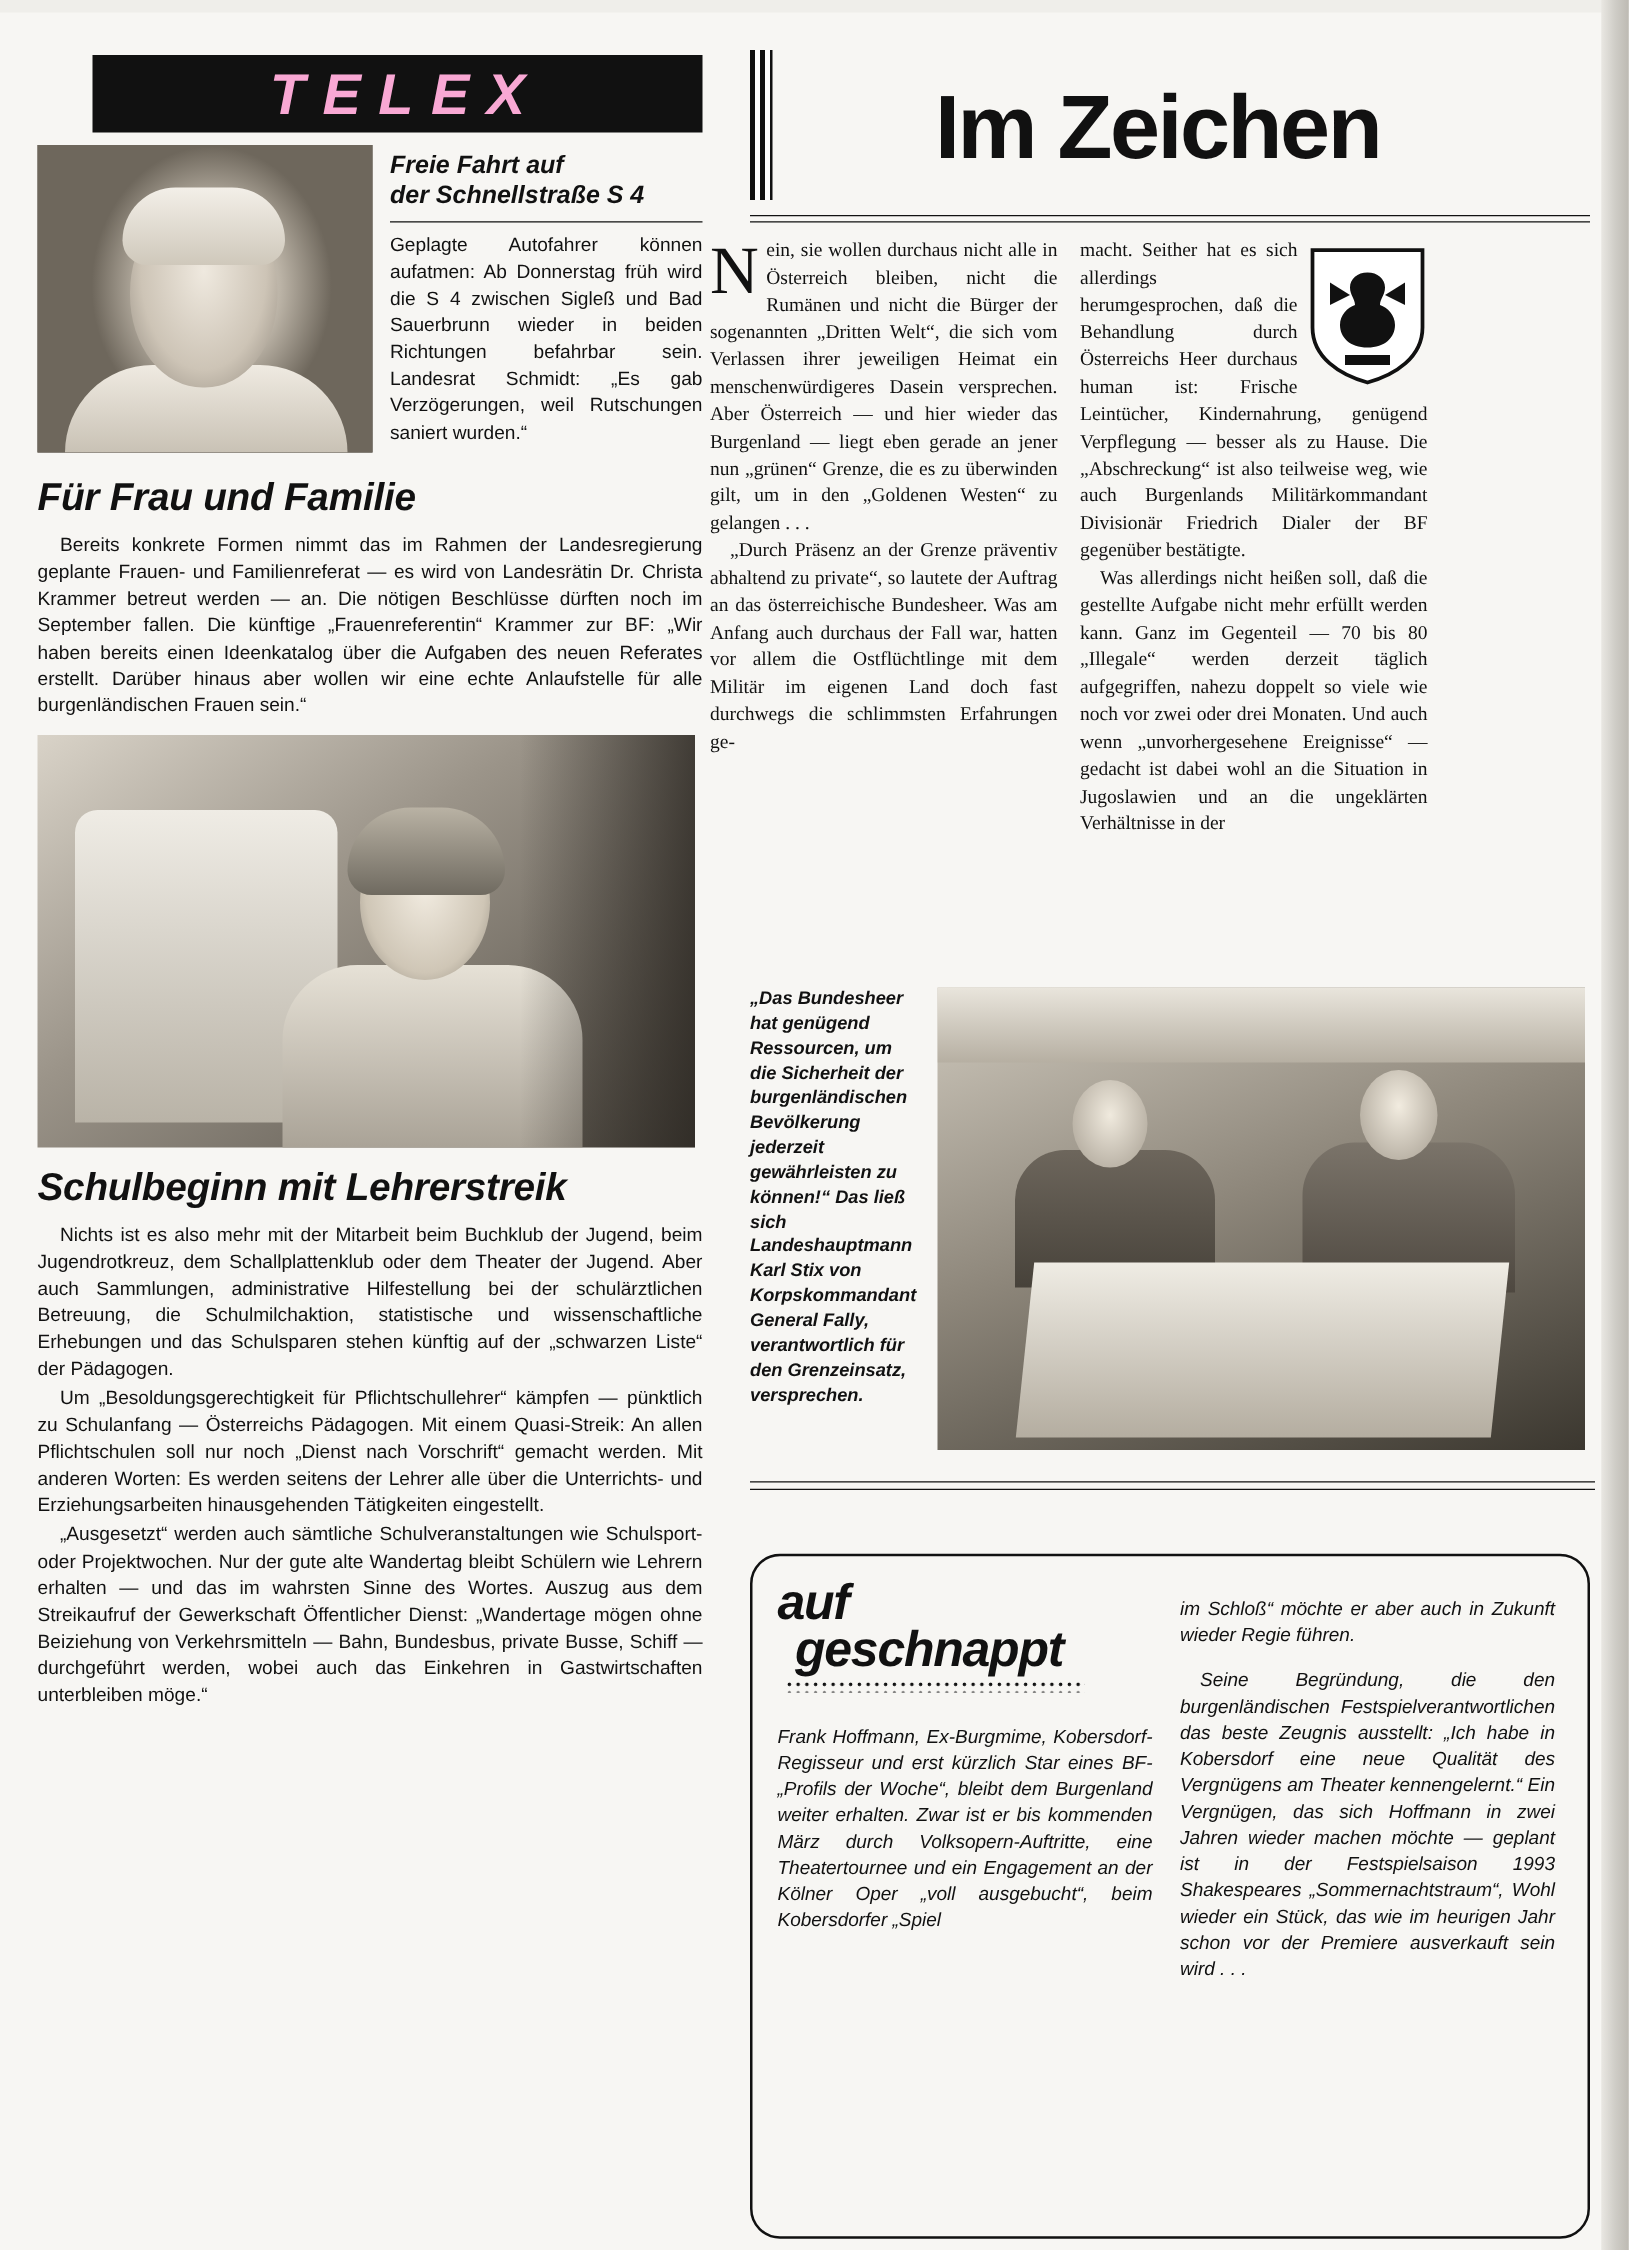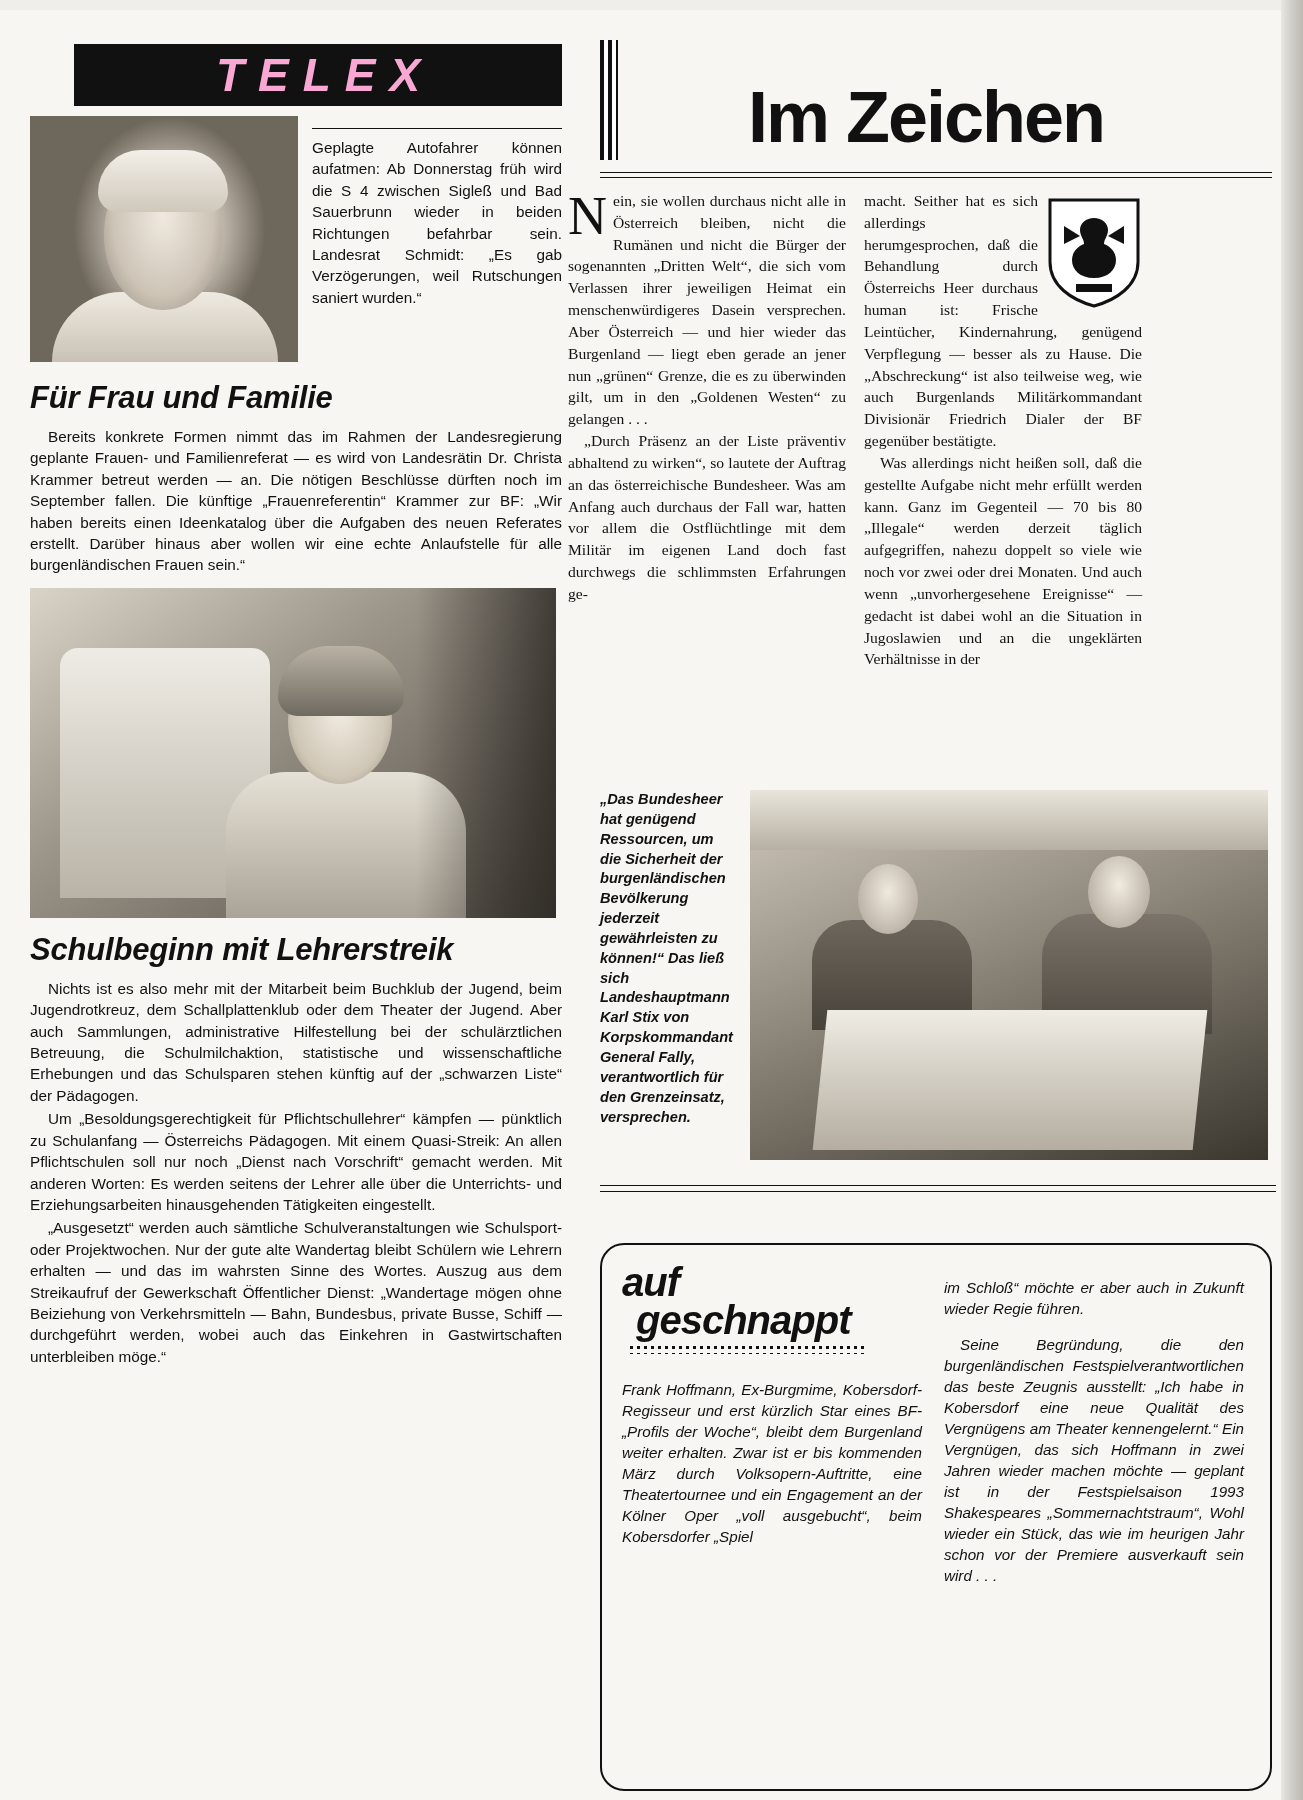--- a/index.html
+++ b/index.html
@@ -175,21 +175,21 @@
     margin: 4px 0 0 0;
   }
   .masthead-bars {
     position: absolute;
     left: 600px; top: 40px;
     width: 18px; height: 120px;
     background: repeating-linear-gradient(to right, #111 0 4px, #fff 4px 8px);
   }
   .big-title {
     position: absolute;
-    left: 748px; top: 81px;
+    left: 748px; top: 66px;
     font-size: 72px;
     font-weight: bold;
     letter-spacing: -2px;
     line-height: 1;
     color: #111;
     white-space: nowrap;
     overflow: hidden;
   }
   .rule-double {
     position: absolute;
@@ -352,20 +352,24 @@
       <span>TELEX</span>
     </div>
 
     <div class="telex-top">
       <div class="photo photo-portrait">
         <div class="portrait-shoulders"></div>
         <div class="portrait-face"></div>
         <div class="portrait-hair"></div>
       </div>
       <div class="telex-headline-box">
+        <div class="kicker-head">
+          <div>Freie Fahrt auf</div>
+          <div>der Schnellstraße S 4</div>
+        </div>
         <hr class="rule">
         <div class="body-text">Geplagte Autofahrer können aufatmen: Ab Donnerstag früh wird die S 4 zwischen Sigleß und Bad Sauerbrunn wieder in beiden Richtungen befahrbar sein. Landesrat Schmidt: „Es gab Verzögerungen, weil Rutschungen saniert wurden.“</div>
       </div>
     </div>
 
     <h2 class="sec-head">Für Frau und Familie</h2>
     <div class="body-text">
       <p class="indent">Bereits konkrete Formen nimmt das im Rahmen der Landesregierung geplante Frauen- und Familienreferat — es wird von Landesrätin Dr. Christa Krammer betreut werden — an. Die nötigen Beschlüsse dürften noch im September fallen. Die künftige „Frauenreferentin“ Krammer zur BF: „Wir haben bereits einen Ideenkatalog über die Aufgaben des neuen Referates erstellt. Darüber hinaus aber wollen wir eine echte Anlaufstelle für alle burgenländischen Frauen sein.“</p>
     </div>
 
@@ -385,21 +389,21 @@
     </div>
   </div>
 
   <div class="masthead-bars"></div>
   <div class="big-title">Im Zeichen</div>
   <div class="rule-double"></div>
 
   <div class="art-cols">
     <div class="art-col">
       <p class="dropcap">Nein, sie wollen durchaus nicht alle in Österreich bleiben, nicht die Rumänen und nicht die Bürger der sogenannten „Dritten Welt“, die sich vom Verlassen ihrer jeweiligen Heimat ein menschenwürdigeres Dasein versprechen. Aber Österreich — und hier wieder das Burgenland — liegt eben gerade an jener nun „grünen“ Grenze, die es zu überwinden gilt, um in den „Goldenen Westen“ zu gelangen . . .</p>
-      <p>„Durch Präsenz an der Liste präventiv abhaltend zu wirken“, so lautete der Auftrag an das österreichische Bundesheer. Was am Anfang auch durchaus der Fall war, hatten vor allem die Ostflüchtlinge mit dem Militär im eigenen Land doch fast durchwegs die schlimmsten Erfahrungen ge-</p>
+      <p>„Durch Präsenz an der Grenze präventiv abhaltend zu private“, so lautete der Auftrag an das österreichische Bundesheer. Was am Anfang auch durchaus der Fall war, hatten vor allem die Ostflüchtlinge mit dem Militär im eigenen Land doch fast durchwegs die schlimmsten Erfahrungen ge-</p>
     </div>
     <div class="art-col">
       <div class="crest">
         <svg viewBox="0 0 96 112" width="96" height="112" aria-hidden="true">
           <path d="M4 4 H92 V66 C92 90 70 104 48 110 C26 104 4 90 4 66 Z" fill="#ffffff" stroke="#111" stroke-width="3"></path>
           <path d="M48 22 c-8 0 -14 5 -14 12 c0 6 4 9 4 14 c-6 2 -12 8 -12 16 c0 10 8 18 22 18 c14 0 22 -8 22 -18 c0 -8 -6 -14 -12 -16 c0 -5 4 -8 4 -14 c0 -7 -6 -12 -14 -12 z" fill="#111"></path>
           <path d="M18 30 l16 10 l-16 8 z" fill="#111"></path>
           <path d="M78 30 l-16 10 l16 8 z" fill="#111"></path>
           <path d="M30 88 h36 v8 h-36 z" fill="#111"></path>
         </svg>

